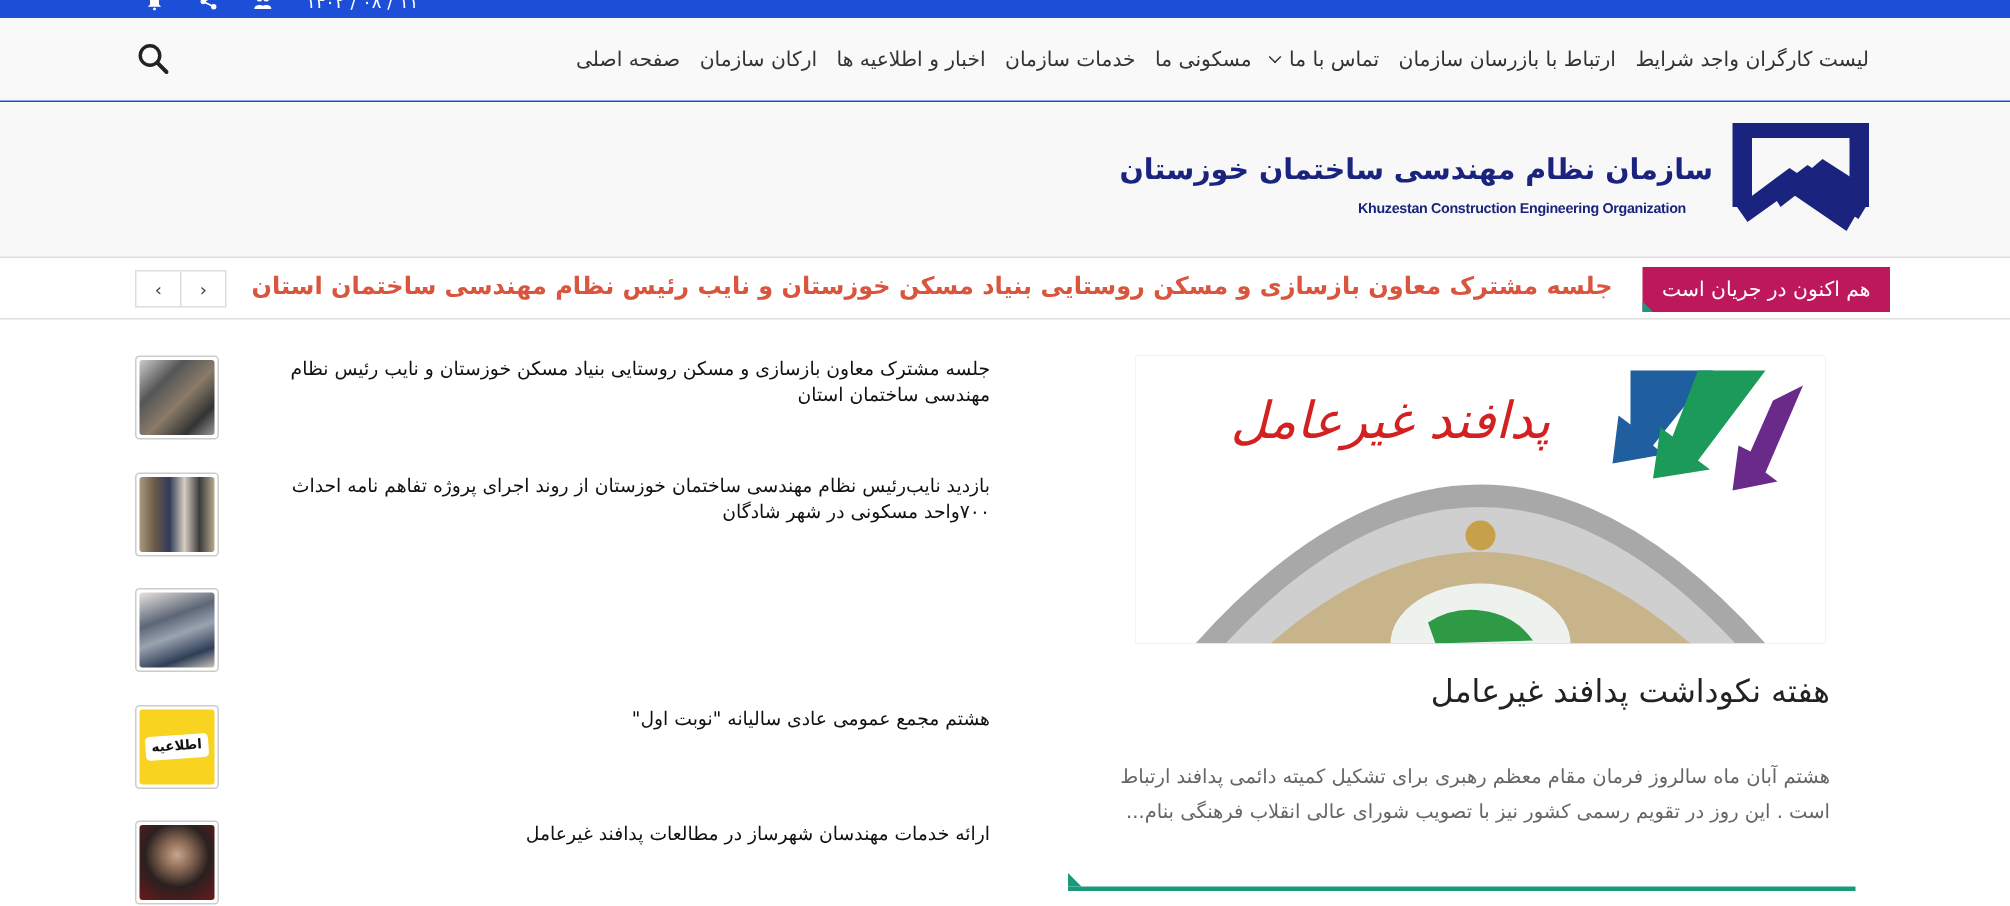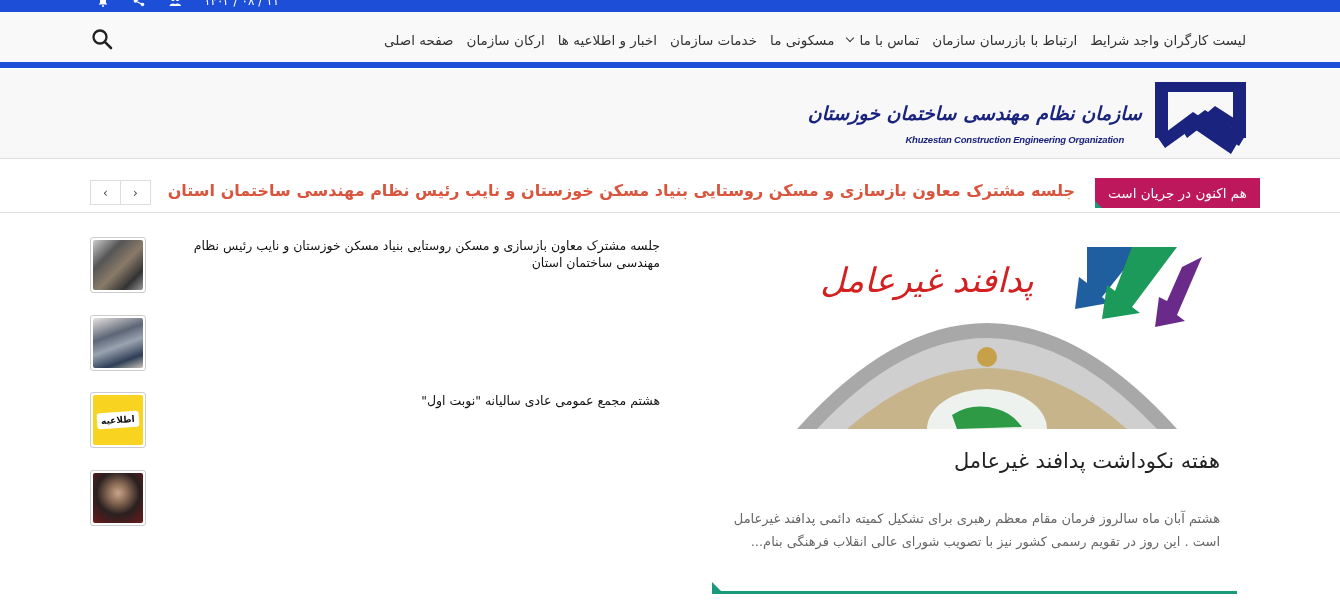--- a/index.html
+++ b/index.html
@@ -4,28 +4,28 @@
   <style>
     * { box-sizing: border-box; margin: 0; padding: 0; }
     html, body { width: 1340px; height: 604px; overflow: hidden; background: #fff; }
     body { font-family: "DejaVu Sans", "Liberation Sans", sans-serif; color: #222; }
 
     .topbar { position: absolute; left: 0; top: 0; width: 1340px; height: 12px; background: #1d4ed8; overflow: hidden; }
     .topbar .tb-items { position: absolute; left: 96px; top: -6px; display: flex; align-items: center; gap: 22px; color: #fff; font-size: 12px; }
     .topbar .tb-ic { width: 14px; height: 14px; display: inline-flex; align-items: center; justify-content: center; }
     .topbar .tb-date { font-size: 12px; letter-spacing: 1px; direction: ltr; }
 
-    .navbar { position: absolute; left: 0; top: 12px; width: 1340px; height: 56px; background: #f9f9f9; border-bottom: 6px solid #1d4ed8; }
+    .navbar { position: absolute; left: 0; top: 12px; width: 1340px; height: 56px; background: #f9f9f9; border-bottom: 1px solid #1d4ed8; }
     .nav-menu { position: absolute; right: 94px; top: 0; height: 56px; display: flex; flex-direction: row-reverse; align-items: center; direction: rtl; }
     .nav-item { font-size: 13.5px; color: #333; margin-left: 13px; cursor: pointer; white-space: nowrap; display: flex; align-items: center; gap: 6px; }
     .nav-item:first-child { margin-left: 0; }
     .nav-chevron { display: inline-block; width: 6px; height: 6px; border-right: 1.5px solid #333; border-bottom: 1.5px solid #333; transform: rotate(45deg); margin-top: -4px; }
     .search-btn { position: absolute; left: 90px; top: 15px; width: 26px; height: 26px; cursor: pointer; }
 
-    .header { position: absolute; left: 0; top: 69px; width: 1340px; height: 90px; background: #f8f8f8; border-bottom: 1px solid #ddd; font-style: italic; }
+    .header { position: absolute; left: 0; top: 69px; width: 1340px; height: 103px; background: #f8f8f8; border-bottom: 1px solid #ddd; }
     .logo { position: absolute; right: 92px; top: 11px; width: 400px; height: 82px; }
     .logo-fa { position: absolute; right: 106px; top: 22px; font-size: 19px; font-weight: bold; color: #1a237e; direction: rtl; white-space: nowrap; }
     .logo-en { position: absolute; right: 124px; top: 54px; font-size: 9.5px; font-weight: bold; color: #1a237e; white-space: nowrap; font-family: "Liberation Sans", sans-serif; letter-spacing: -0.2px; }
     .logo-mark { position: absolute; right: 0; top: 0; width: 95px; height: 80px; }
 
     .ticker { position: absolute; left: 0; top: 172px; width: 1340px; height: 41px; background: #fff; border-bottom: 1px solid #ddd; }
     .ticker-label { position: absolute; right: 80px; top: 6px; height: 30px; width: 165px; background: #be185d; color: #fff; font-size: 13.5px; display: flex; align-items: center; justify-content: center; direction: rtl; }
     .ticker-label::after { content: ""; position: absolute; left: 0; bottom: 0; width: 0; height: 0; border-left: 7px solid #1a9a7a; border-top: 7px solid transparent; }
     .ticker-text { position: absolute; right: 265px; top: 9px; font-size: 16px; font-weight: bold; color: #d9553e; direction: rtl; white-space: nowrap; }
     .ticker-nav { position: absolute; left: 90px; top: 8px; width: 61px; height: 25px; border: 1px solid #ddd; display: flex; background: #fff; }
@@ -142,50 +142,57 @@
 
 <div class="news-list">
   <div class="news-item">
     <div class="news-thumb">
         <div class="img img1"></div>
       </div>
     <div class="news-title">جلسه مشترک معاون بازسازی و مسکن روستایی بنیاد مسکن خوزستان و نایب رئیس نظام مهندسی ساختمان استان</div>
   </div>
   <div class="news-item">
     <div class="news-thumb">
+        <div class="img img2"></div>
+      </div>
+    <div class="news-title">بازدید نایب‌رئیس نظام مهندسی ساختمان خوزستان از روند اجرای پروژه تفاهم نامه احداث ۷۰۰واحد مسکونی در شهر شادگان</div>
+  </div>
+  <div class="news-item">
+    <div class="news-thumb">
         <div class="img img3"></div>
       </div>
   </div>
   <div class="news-item">
     <div class="news-thumb">
         <div class="img img4">
           <span>اطلاعیه</span>
         </div>
       </div>
     <div class="news-title">هشتم مجمع عمومی عادی سالیانه "نوبت اول"</div>
   </div>
   <div class="news-item">
     <div class="news-thumb">
         <div class="img img5"></div>
       </div>
+    <div class="news-title">ارائه خدمات مهندسان شهرساز در مطالعات پدافند غیرعامل</div>
   </div>
 </div>
 
 <div class="feature">
   <div class="feature-img">
     <svg width="460" height="192" viewBox="0 0 460 192">
       <rect width="460" height="192" fill="#fff"></rect>
       <text x="170" y="55" font-size="34" fill="#d32020" font-family="DejaVu Serif, serif" font-style="italic" text-anchor="middle" direction="rtl">پدافند غیرعامل</text>
       <path d="M330 10 L385 10 L345 60 L352 66 L318 72 L322 40 L330 46 Z" fill="#1f5fa0"></path>
       <path d="M375 10 L420 10 L375 70 L383 76 L345 82 L350 48 L358 54 Z" fill="#1c9a5a"></path>
       <path d="M425 30 L445 20 L420 78 L428 84 L398 90 L402 60 L410 64 Z" fill="#6a2a8a"></path>
       <path d="M40 192 Q 230 -20 420 192 Z" fill="#a8a8a8"></path>
       <path d="M60 192 Q 230 10 400 192 Z" fill="#cfcfcf"></path>
       <path d="M90 192 Q 230 70 370 192 Z" fill="#c8b48a"></path>
       <ellipse cx="230" cy="192" rx="60" ry="40" fill="#eef2ee"></ellipse>
       <path d="M195 178 Q 215 165 240 172 Q 255 176 265 190 L200 192 Z" fill="#2e9a45"></path>
       <circle cx="230" cy="120" r="10" fill="#c7a04a"></circle>
     </svg>
   </div>
   <div class="feature-title">هفته نکوداشت پدافند غیرعامل</div>
-  <div class="feature-excerpt">هشتم آبان ماه سالروز فرمان مقام معظم رهبری برای تشکیل کمیته دائمی پدافند غیرعامل است . این روز در تقویم رسمی کشور نیز با تصویب شورای عالی انقلاب فرهنگی بنام...</div>
+  <div class="feature-excerpt">هشتم آبان ماه سالروز فرمان مقام معظم رهبری برای تشکیل کمیته دائمی پدافند ارتباط است . این روز در تقویم رسمی کشور نیز با تصویب شورای عالی انقلاب فرهنگی بنام...</div>
   <div class="feature-bar"></div>
 </div>
 
 </body></html>

